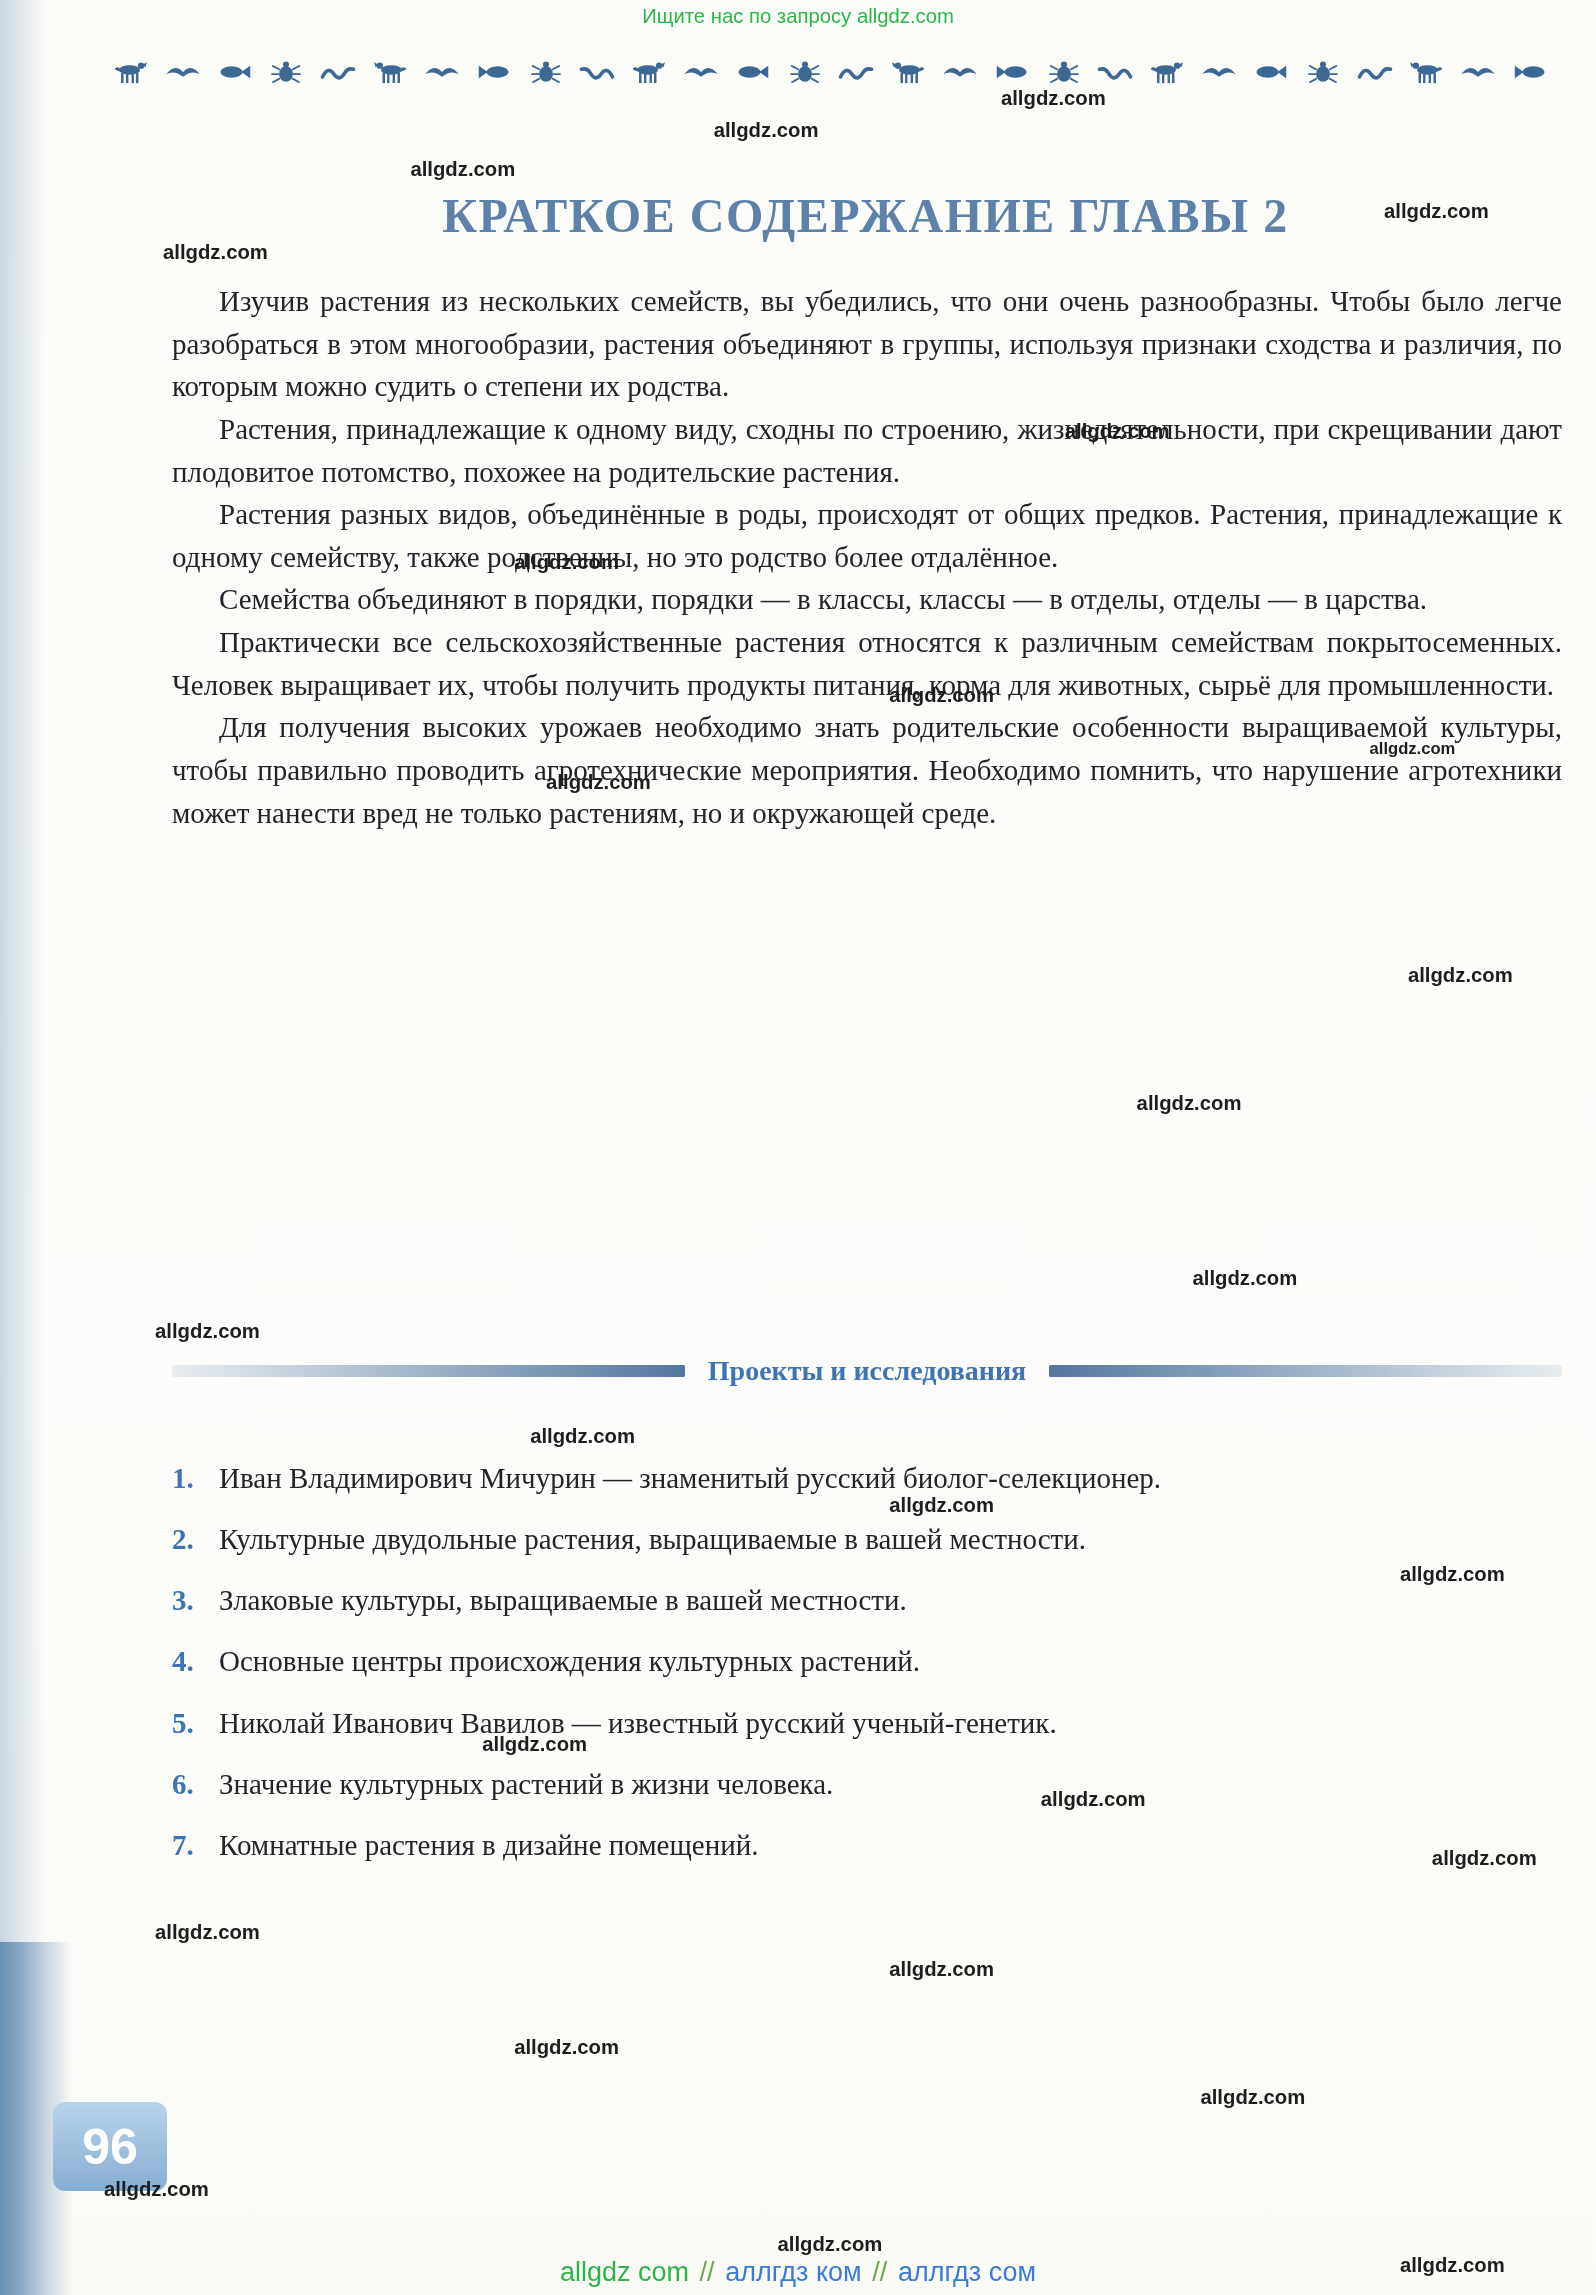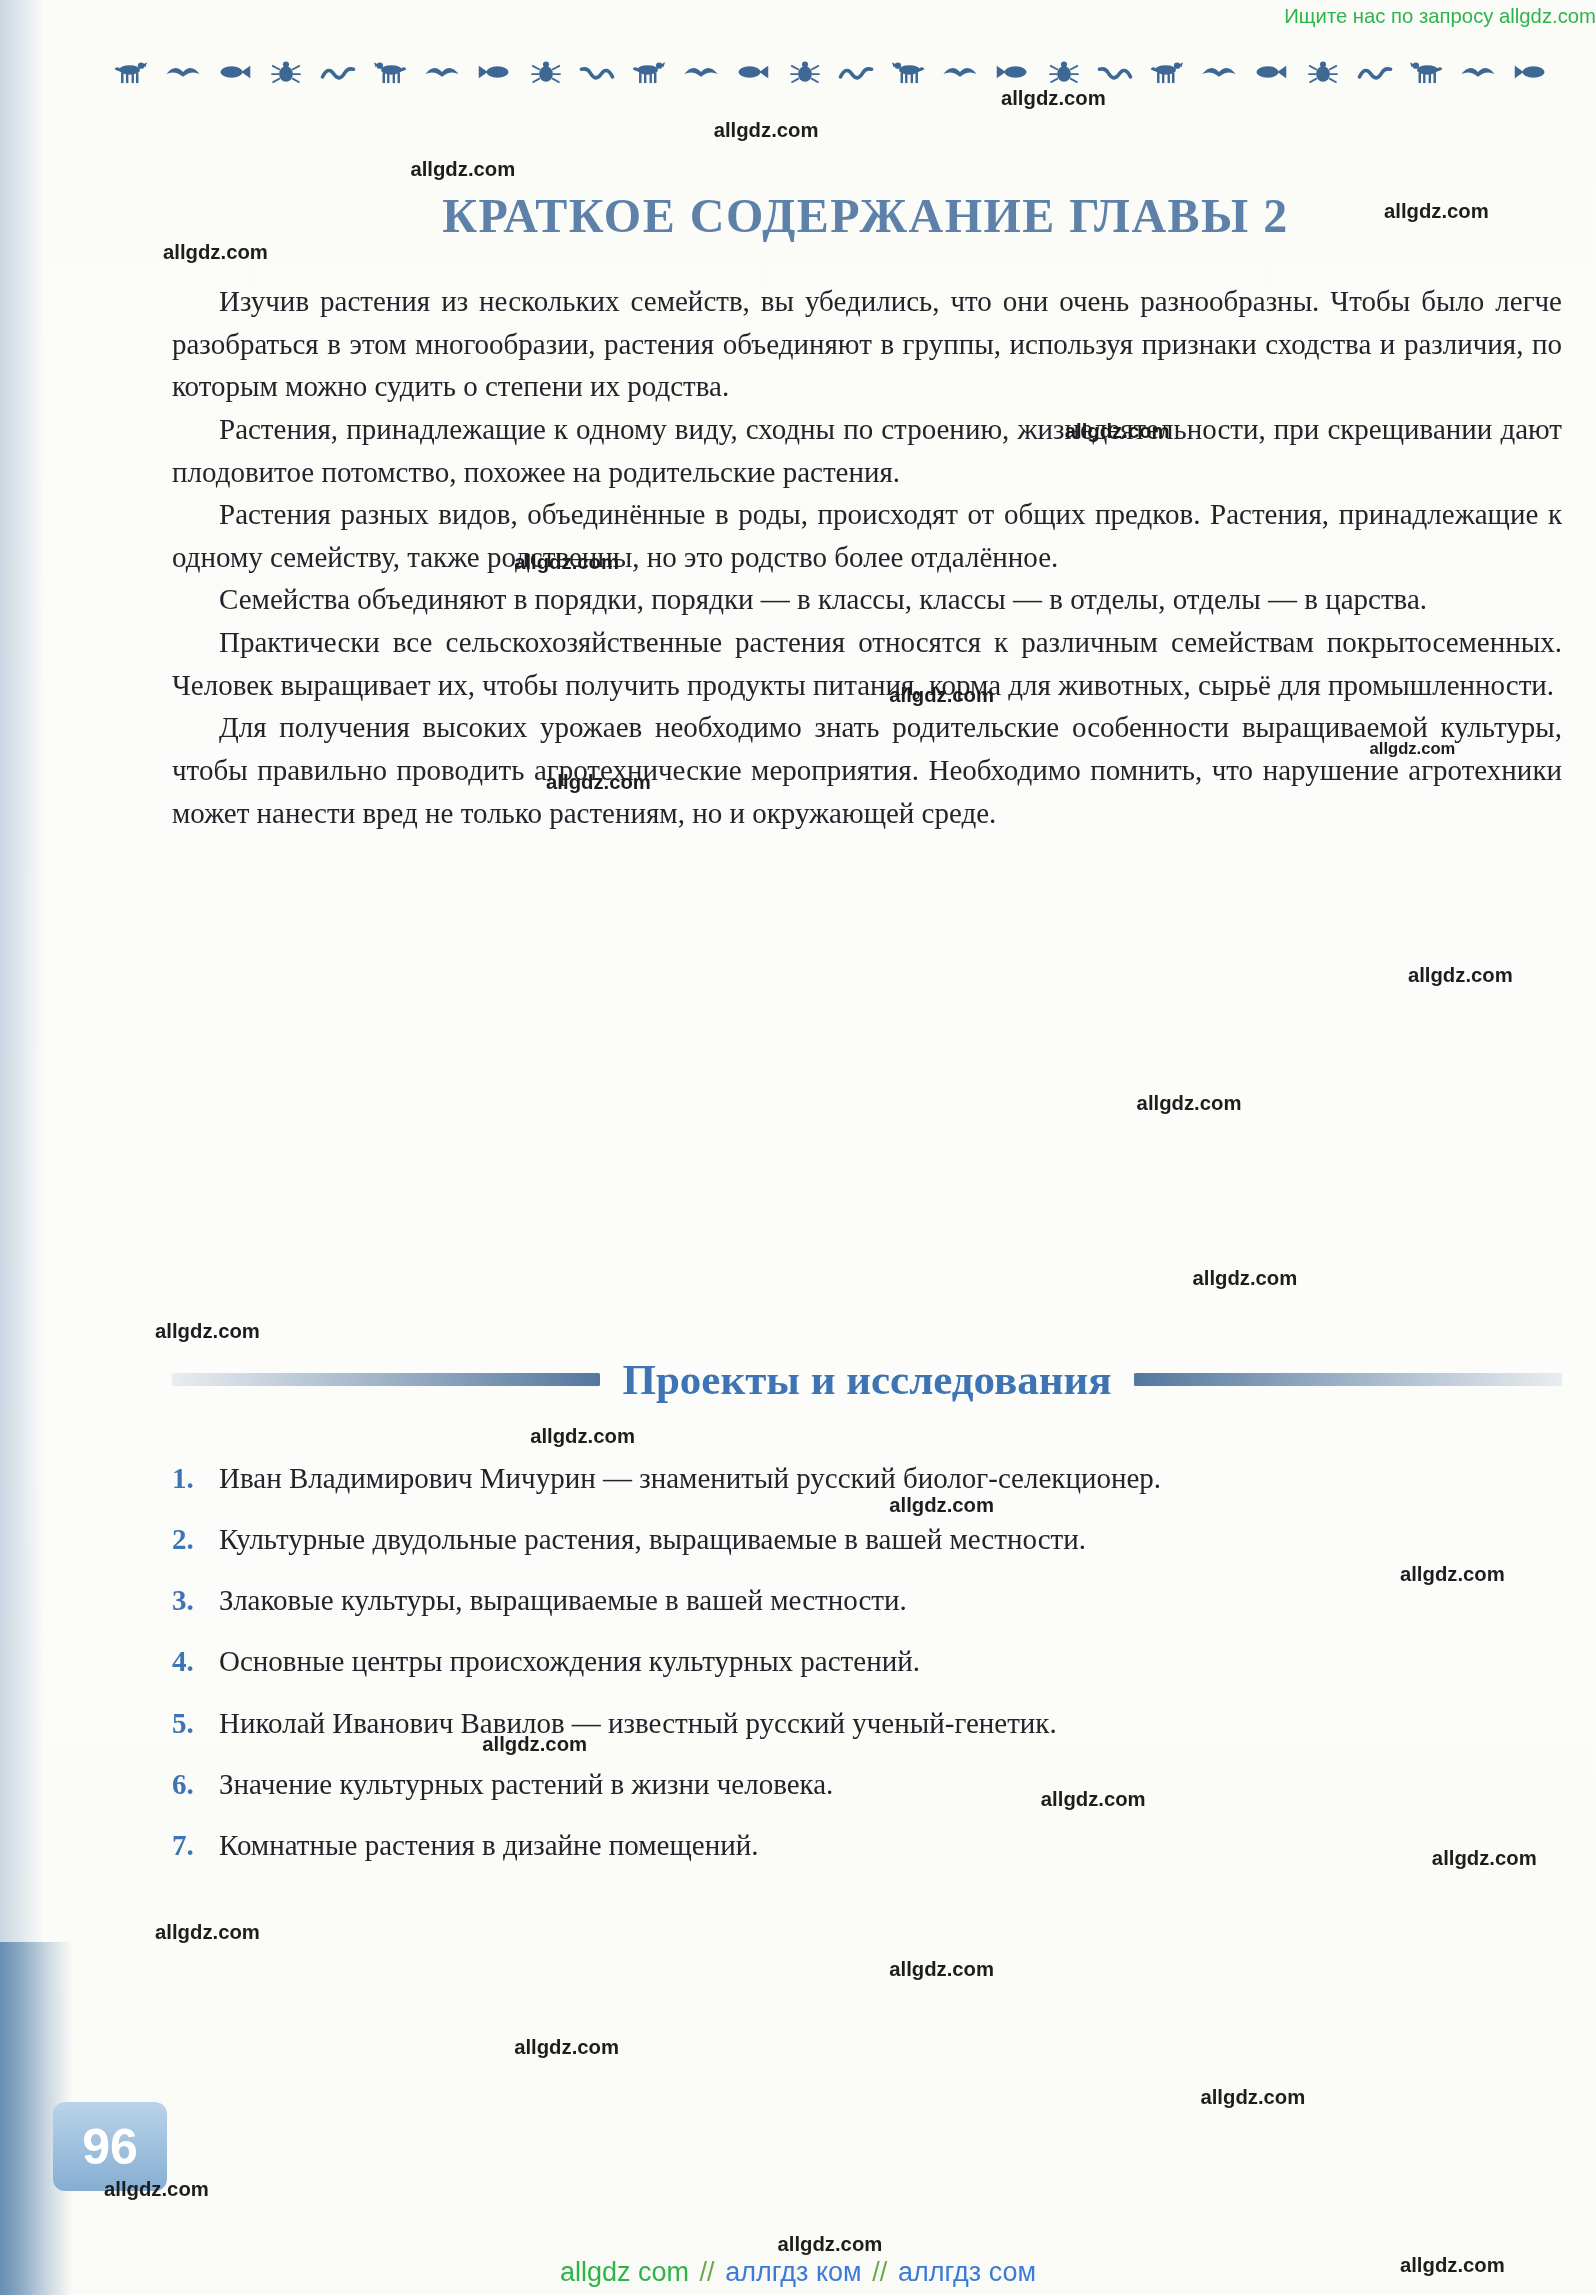--- a/index.html
+++ b/index.html
@@ -20,21 +20,21 @@
   
   .edge-left{
     position:absolute; left:0; top:0; bottom:0; width:44px;
     background: linear-gradient(to right, rgba(140,170,198,.45), rgba(140,170,198,0));
   }
   .edge-left-deep{
     position:absolute; left:0; top:1942px; height:353px; width:72px;
     background: linear-gradient(to right, rgba(85,130,172,.85), rgba(85,130,172,0));
   }
   .notice-top{
-    position:absolute; top:4.5px; left:0; width:100%; text-align:right;
+    position:absolute; top:4.5px; left:0; width:100%; text-align:center;
     font-family:"Liberation Sans", sans-serif; font-size:20.3px; font-weight:500;
     color: var(--green);
   }
   .frieze{
     position:absolute; top:47px; left:113px; right:48px; height:50px;
     display:flex; justify-content:space-between; align-items:center;
   }
   .animal{ width:36px; height:32px; display:inline-flex; opacity:.95; }
   .animal svg{ width:100%; height:100%; }
   .page-title{
@@ -48,21 +48,21 @@
   }
   .body-text p{ margin:0; text-indent:47px; font-weight:500; }
   .projects-header{
     position:absolute; top:1355px; left:172px; width:1390px;
     display:flex; align-items:center; gap:22.6px;
   }
   .bar{ flex:1; height:12.8px; border-radius:1.5px; }
   .bar-left{ background: linear-gradient(to right, rgba(93,130,168,0.12), #54779e); }
   .bar-right{ background: linear-gradient(to left, rgba(93,130,168,0.12), #54779e); }
   .projects-heading{
-    margin:0; font-size:43px; font-weight:700; color:var(--accent-blue); white-space:nowrap;
+    margin:0; font-size:28px; font-weight:700; color:var(--accent-blue); white-space:nowrap;
   }
   .projects-list{ position:absolute; top:1459px; left:172px; width:1390px; }
   .proj-item{ display:flex; margin-bottom:22px; font-size:29px; line-height:1.35; }
   .proj-item .num{ flex:0 0 47px; font-weight:700; color:var(--accent-blue); }
   .proj-item .ptext{ font-weight:500; color:var(--ink); }
   .page-tab{
     position:absolute; left:53px; top:2102px; width:114px; height:89px;
     border-radius:12px; background: linear-gradient(180deg, #b9d3e9, #86aed2);
     display:flex; align-items:center; justify-content:center;
   }

